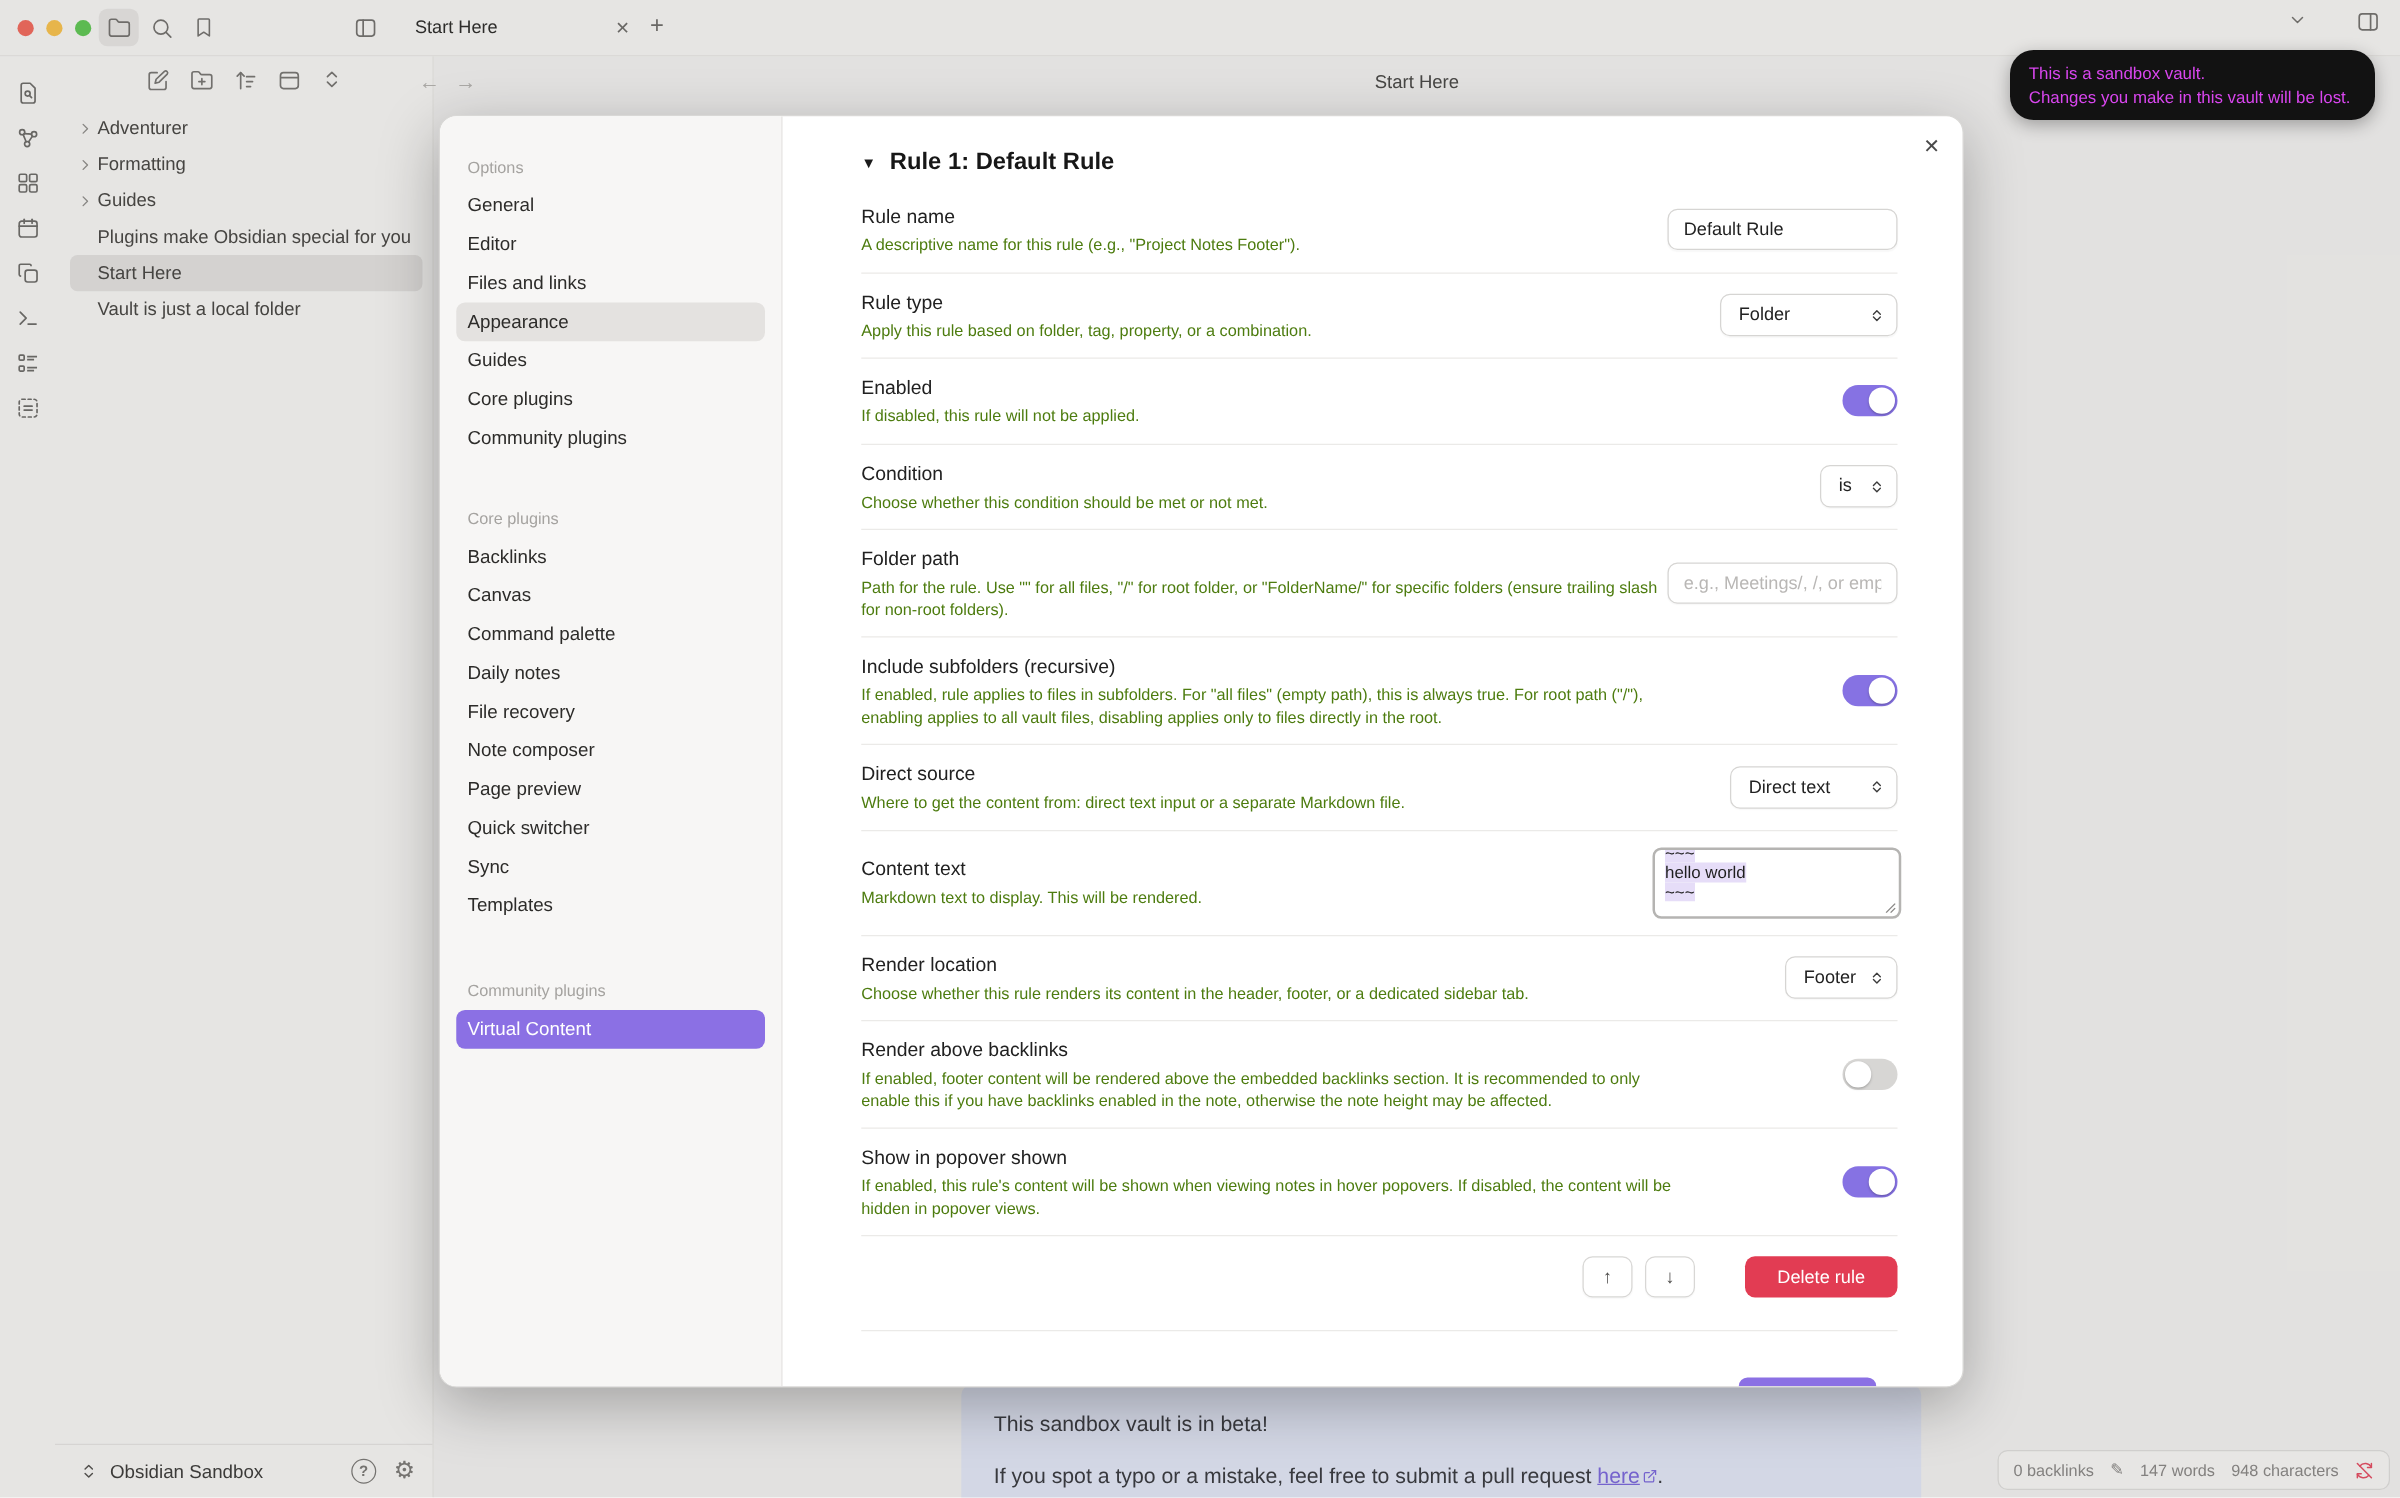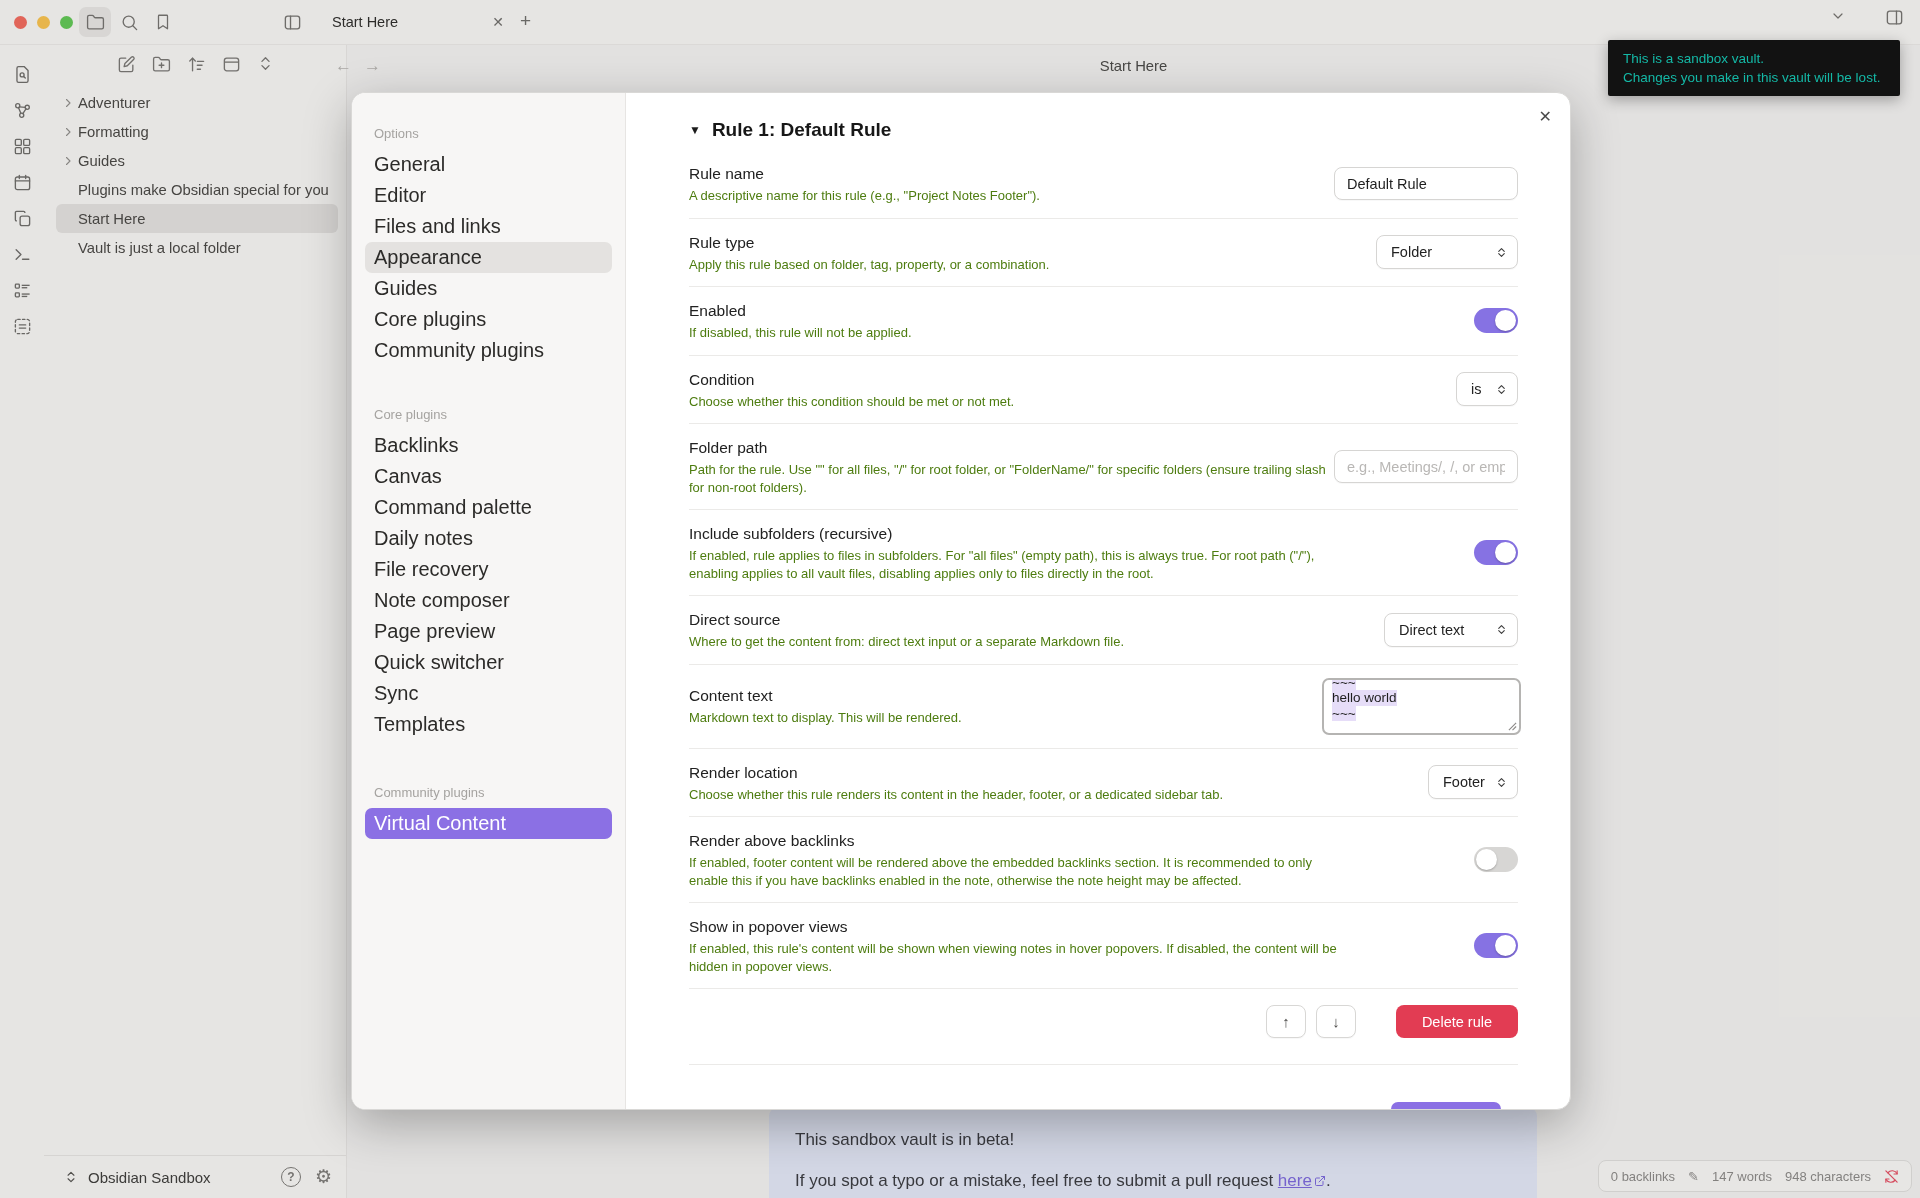--- a/index.html
+++ b/index.html
@@ -53,21 +53,21 @@
   .status-pencil{font-size:13px;color:#8a8886}
   .sync-off{color:#e14f63}
   
   .backdrop{position:absolute;inset:0;background:rgba(20,20,20,0.055);z-index:5}
   .modal{position:absolute;left:351px;top:92px;width:1218px;height:1016px;background:#ffffff;border-radius:14px;border:1px solid #d9d8d6;box-shadow:0 14px 48px rgba(0,0,0,0.28);z-index:10;overflow:hidden}
   .modal-close{position:absolute;right:18px;top:14px;color:#4a4a4a;font-size:16px;z-index:12}
   .settings-nav{position:absolute;left:0;top:0;width:274px;height:100%;background:#f7f6f5;border-right:1px solid #e7e5e3;box-sizing:border-box;padding:32px 13px 0 13px}
   .nav-header{font-size:13px;color:#a5a3a0;padding:0 9px;line-height:18px;margin-bottom:6px}
   .nav-header.core{margin-top:40px}
   .nav-header.community{margin-top:44px}
-  .nav-item{height:31px;display:flex;align-items:center;border-radius:7px;padding:0 9px;font-size:20px;color:#2c2b29;white-space:nowrap}
+  .nav-item{height:31px;display:flex;align-items:center;border-radius:7px;padding:0 9px;font-size:15px;color:#2c2b29;white-space:nowrap}
   .nav-item.highlight{background:#e4e2e0}
   .nav-item.selected{background:#8b70e4;color:#ffffff}
   .settings-content{position:absolute;left:274px;top:0;right:0;bottom:0;box-sizing:border-box;padding:26px 52px 0 63px;overflow:hidden}
   .rule-heading{display:flex;align-items:center;margin-bottom:9px}
   .rule-heading .tri{font-size:12px;color:#1b1b1b;margin-right:11px}
   .rule-heading .txt{font-size:19px;font-weight:700;color:#171717}
   .s-row{display:flex;align-items:center;justify-content:space-between;padding:13px 0;border-bottom:1px solid #ebeae8}
   .s-row:first-of-type{border-top:none}
   .s-info{width:660px}
   .s-name{font-size:15.5px;color:#212121;line-height:21px;margin-bottom:3px}
@@ -84,21 +84,21 @@
   .toggle.on .knob{left:auto;right:2px}
   .textarea{width:199px;height:57px;border:2px solid #b5b4b2;border-radius:7px;background:#fff;box-sizing:border-box;padding:3px 8px;overflow:hidden;position:relative;margin-right:-3px}
   .ta-line{display:table;background:#e6ddf8;font-size:13.5px;line-height:15.5px;color:#1e1e1e;white-space:pre}
   .ta-line.clip{margin-top:-8px}
   .ta-grip{position:absolute;right:2px;bottom:2px;color:#8a8886}
   .btn-row{display:flex;align-items:center;justify-content:flex-end;gap:10px;padding:16px 0 26px 0;border-bottom:1px solid #ebeae8}
   .move-btn{width:38px;height:31px;border:1px solid #d8d7d5;border-radius:8px;background:#fff;display:flex;align-items:center;justify-content:center;color:#4f4e4c;font-size:15px;box-shadow:0 1px 1px rgba(0,0,0,0.03)}
   .delete-btn{height:33px;background:#e23c53;border-radius:8px;color:#fff;font-size:14.5px;display:flex;align-items:center;padding:0 26px;margin-left:30px}
   .peek-btn{position:absolute;left:1039px;bottom:0;width:110px;height:7px;background:#8b70e4;border-radius:8px 8px 0 0}
   
-  .tooltip{position:absolute;left:1608px;top:40px;width:292px;box-sizing:border-box;background:#121212;border-radius:2px;padding:9px 15px;z-index:20;color:#14b8a6;font-size:13.5px;line-height:19px;box-shadow:0 4px 14px rgba(0,0,0,0.3)}
+  .tooltip{position:absolute;left:1608px;top:40px;width:292px;box-sizing:border-box;background:#121212;border-radius:19px;padding:9px 15px;z-index:20;color:#d946ef;font-size:13.5px;line-height:19px;box-shadow:0 4px 14px rgba(0,0,0,0.3)}
 </style>
 </head>
 <body>
 
 <div class="titlebar">
   <div class="traffic t-red"></div>
   <div class="traffic t-yellow"></div>
   <div class="traffic t-green"></div>
 
   <div class="tb-btn tb-active" style="left:79px">
@@ -518,21 +518,21 @@
       </div>
       <div class="s-ctl">
           <div class="toggle">
             <div class="knob"></div>
           </div>
         </div>
     </div>
 
     <div class="s-row">
       <div class="s-info">
-        <div class="s-name">Show in popover views</div>
+        <div class="s-name">Show in popover shown</div>
         <div class="s-desc">If enabled, this rule's content will be shown when viewing notes in hover popovers. If disabled, the content will be hidden in popover views.</div>
       </div>
       <div class="s-ctl">
           <div class="toggle on">
             <div class="knob"></div>
           </div>
         </div>
     </div>
 
     <div class="btn-row">

